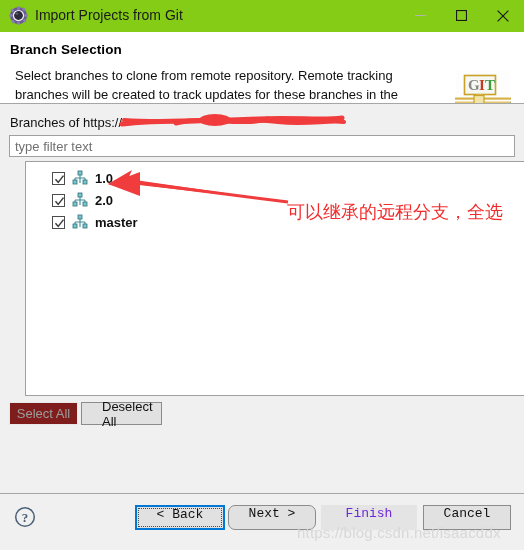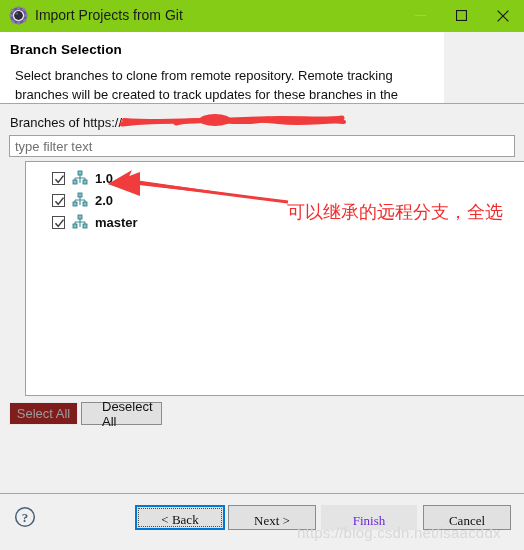--- a/index.html
+++ b/index.html
@@ -28,21 +28,21 @@
     position:absolute;top:0;width:41px;height:31px;
     display:flex;align-items:center;justify-content:center;
   }
   .winbtn svg{display:block;}
   #btn-min{left:400px;}
   #btn-max{left:441px;}
   #btn-close{left:482px;}
 
   
   .header{
-    position:absolute;left:0;top:32px;width:444px;height:72px;
+    position:absolute;left:0;top:32px;width:524px;height:72px;
     background:#ffffff;overflow:hidden;
   }
   .header-title{
     position:absolute;left:10px;top:10px;
     font-size:13.5px;font-weight:bold;color:#000;
     letter-spacing:0.1px;
   }
   .header-desc{
     position:absolute;left:15px;top:34px;width:400px;
     font-size:13px;color:#101010;line-height:19px;
@@ -123,39 +123,39 @@
   }
   .footer{
     position:absolute;left:0;top:494px;width:524px;height:56px;
     background:#f0f0f0;
   }
   .help-icon{
     position:absolute;left:14px;top:12px;width:22px;height:22px;
   }
   .wiz-btn{
     position:absolute;top:11px;height:25px;
-    font-size:13px;font-family:Liberation Serif, serif;
-    display:flex;align-items:flex-end;justify-content:center;
+    font-size:13px;font-family:Liberation Mono, monospace;
+    display:flex;align-items:flex-start;justify-content:center;
     box-sizing:border-box;
   }
   .wiz-btn.enabled{
     background:#e1e1e1;border:1px solid #8c8c8c;color:#101010;
   }
   .wiz-btn.disabled{
     background:#e4e4e4;border:1px solid #e4e4e4;color:#6d28d9;
   }
   .wiz-btn.focused{
     background:#e1e1e1;border:2px solid #0078d7;color:#101010;
   }
   .wiz-btn.focused .inner-dot{
     position:absolute;left:1px;top:1px;right:1px;bottom:1px;
     border:1px dotted #4c4c4c;
   }
   #btn-back{left:135px;width:90px;}
-  #btn-next{left:228px;width:88px;}
+  #btn-next{left:228px;width:88px;border-radius:7px;}
   #btn-finish{left:321px;width:96px;}
   #btn-cancel{left:423px;width:88px;}
 
   
   .annot-text{
     position:absolute;left:287px;top:200px;
     font-size:18px;color:#f22c2c;white-space:nowrap;
     font-family:"DejaVu Sans",sans-serif;
   }
   .annot-arrow{position:absolute;left:0;top:104px;pointer-events:none;}

